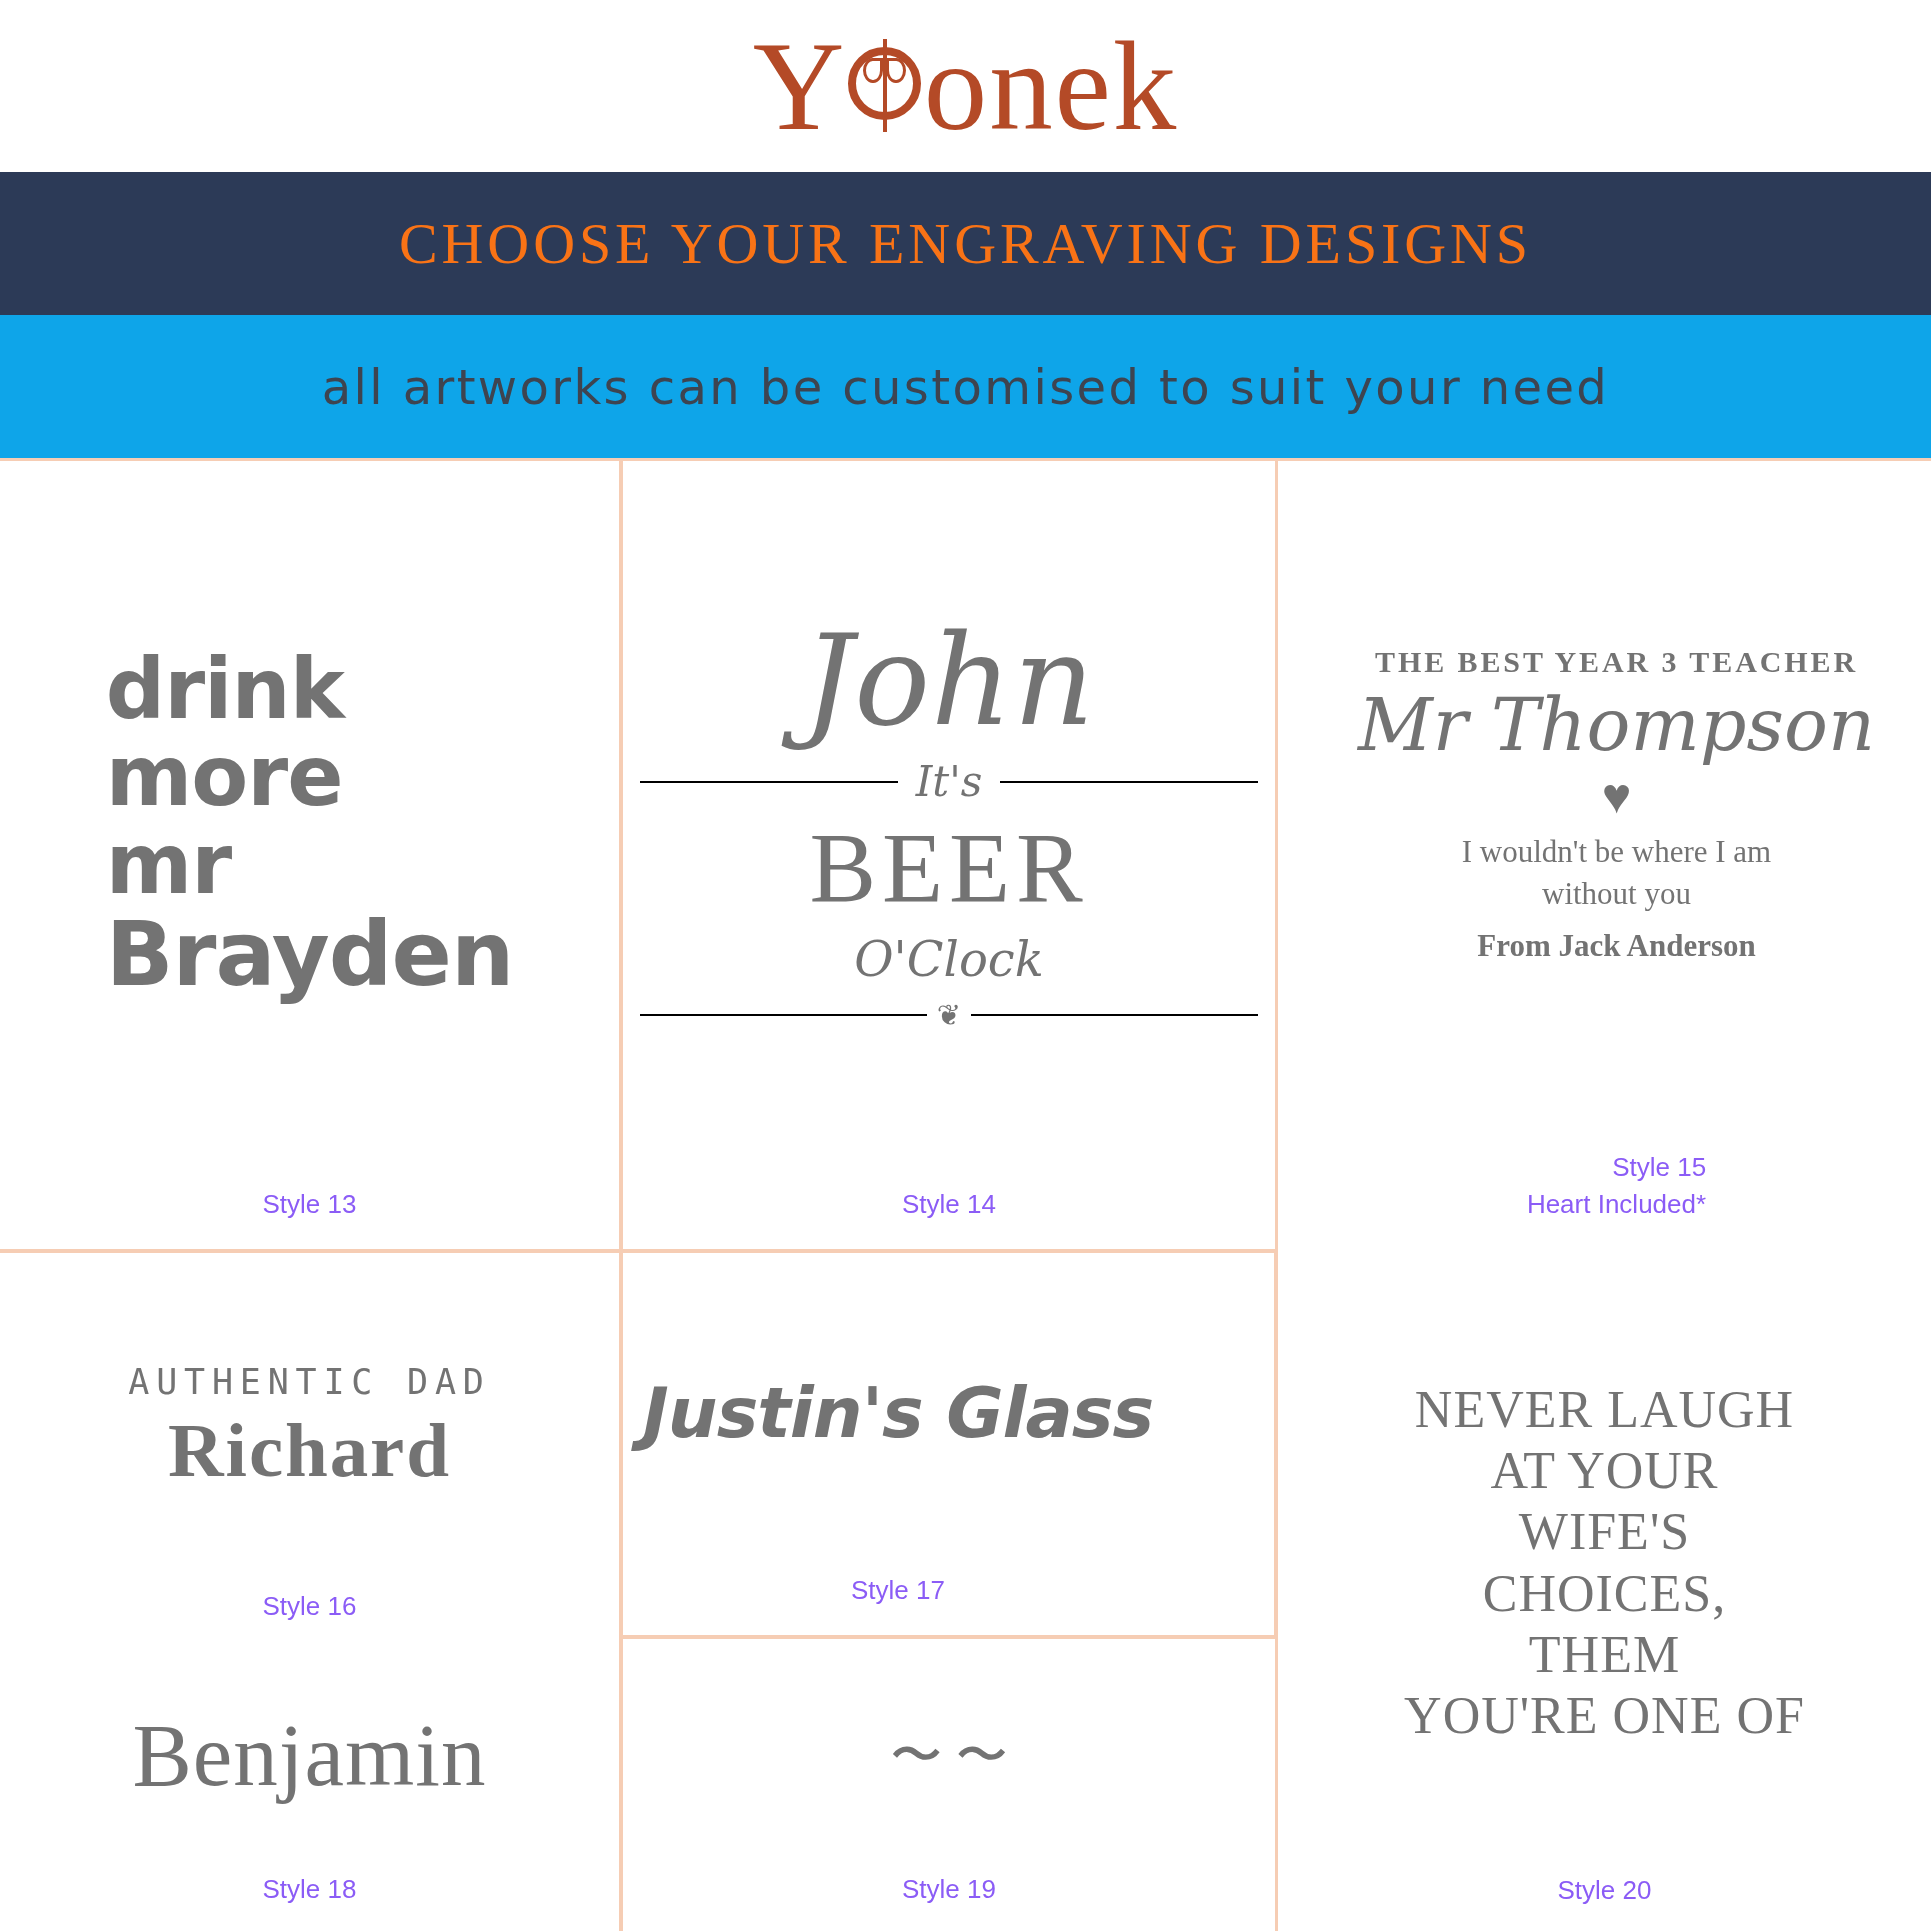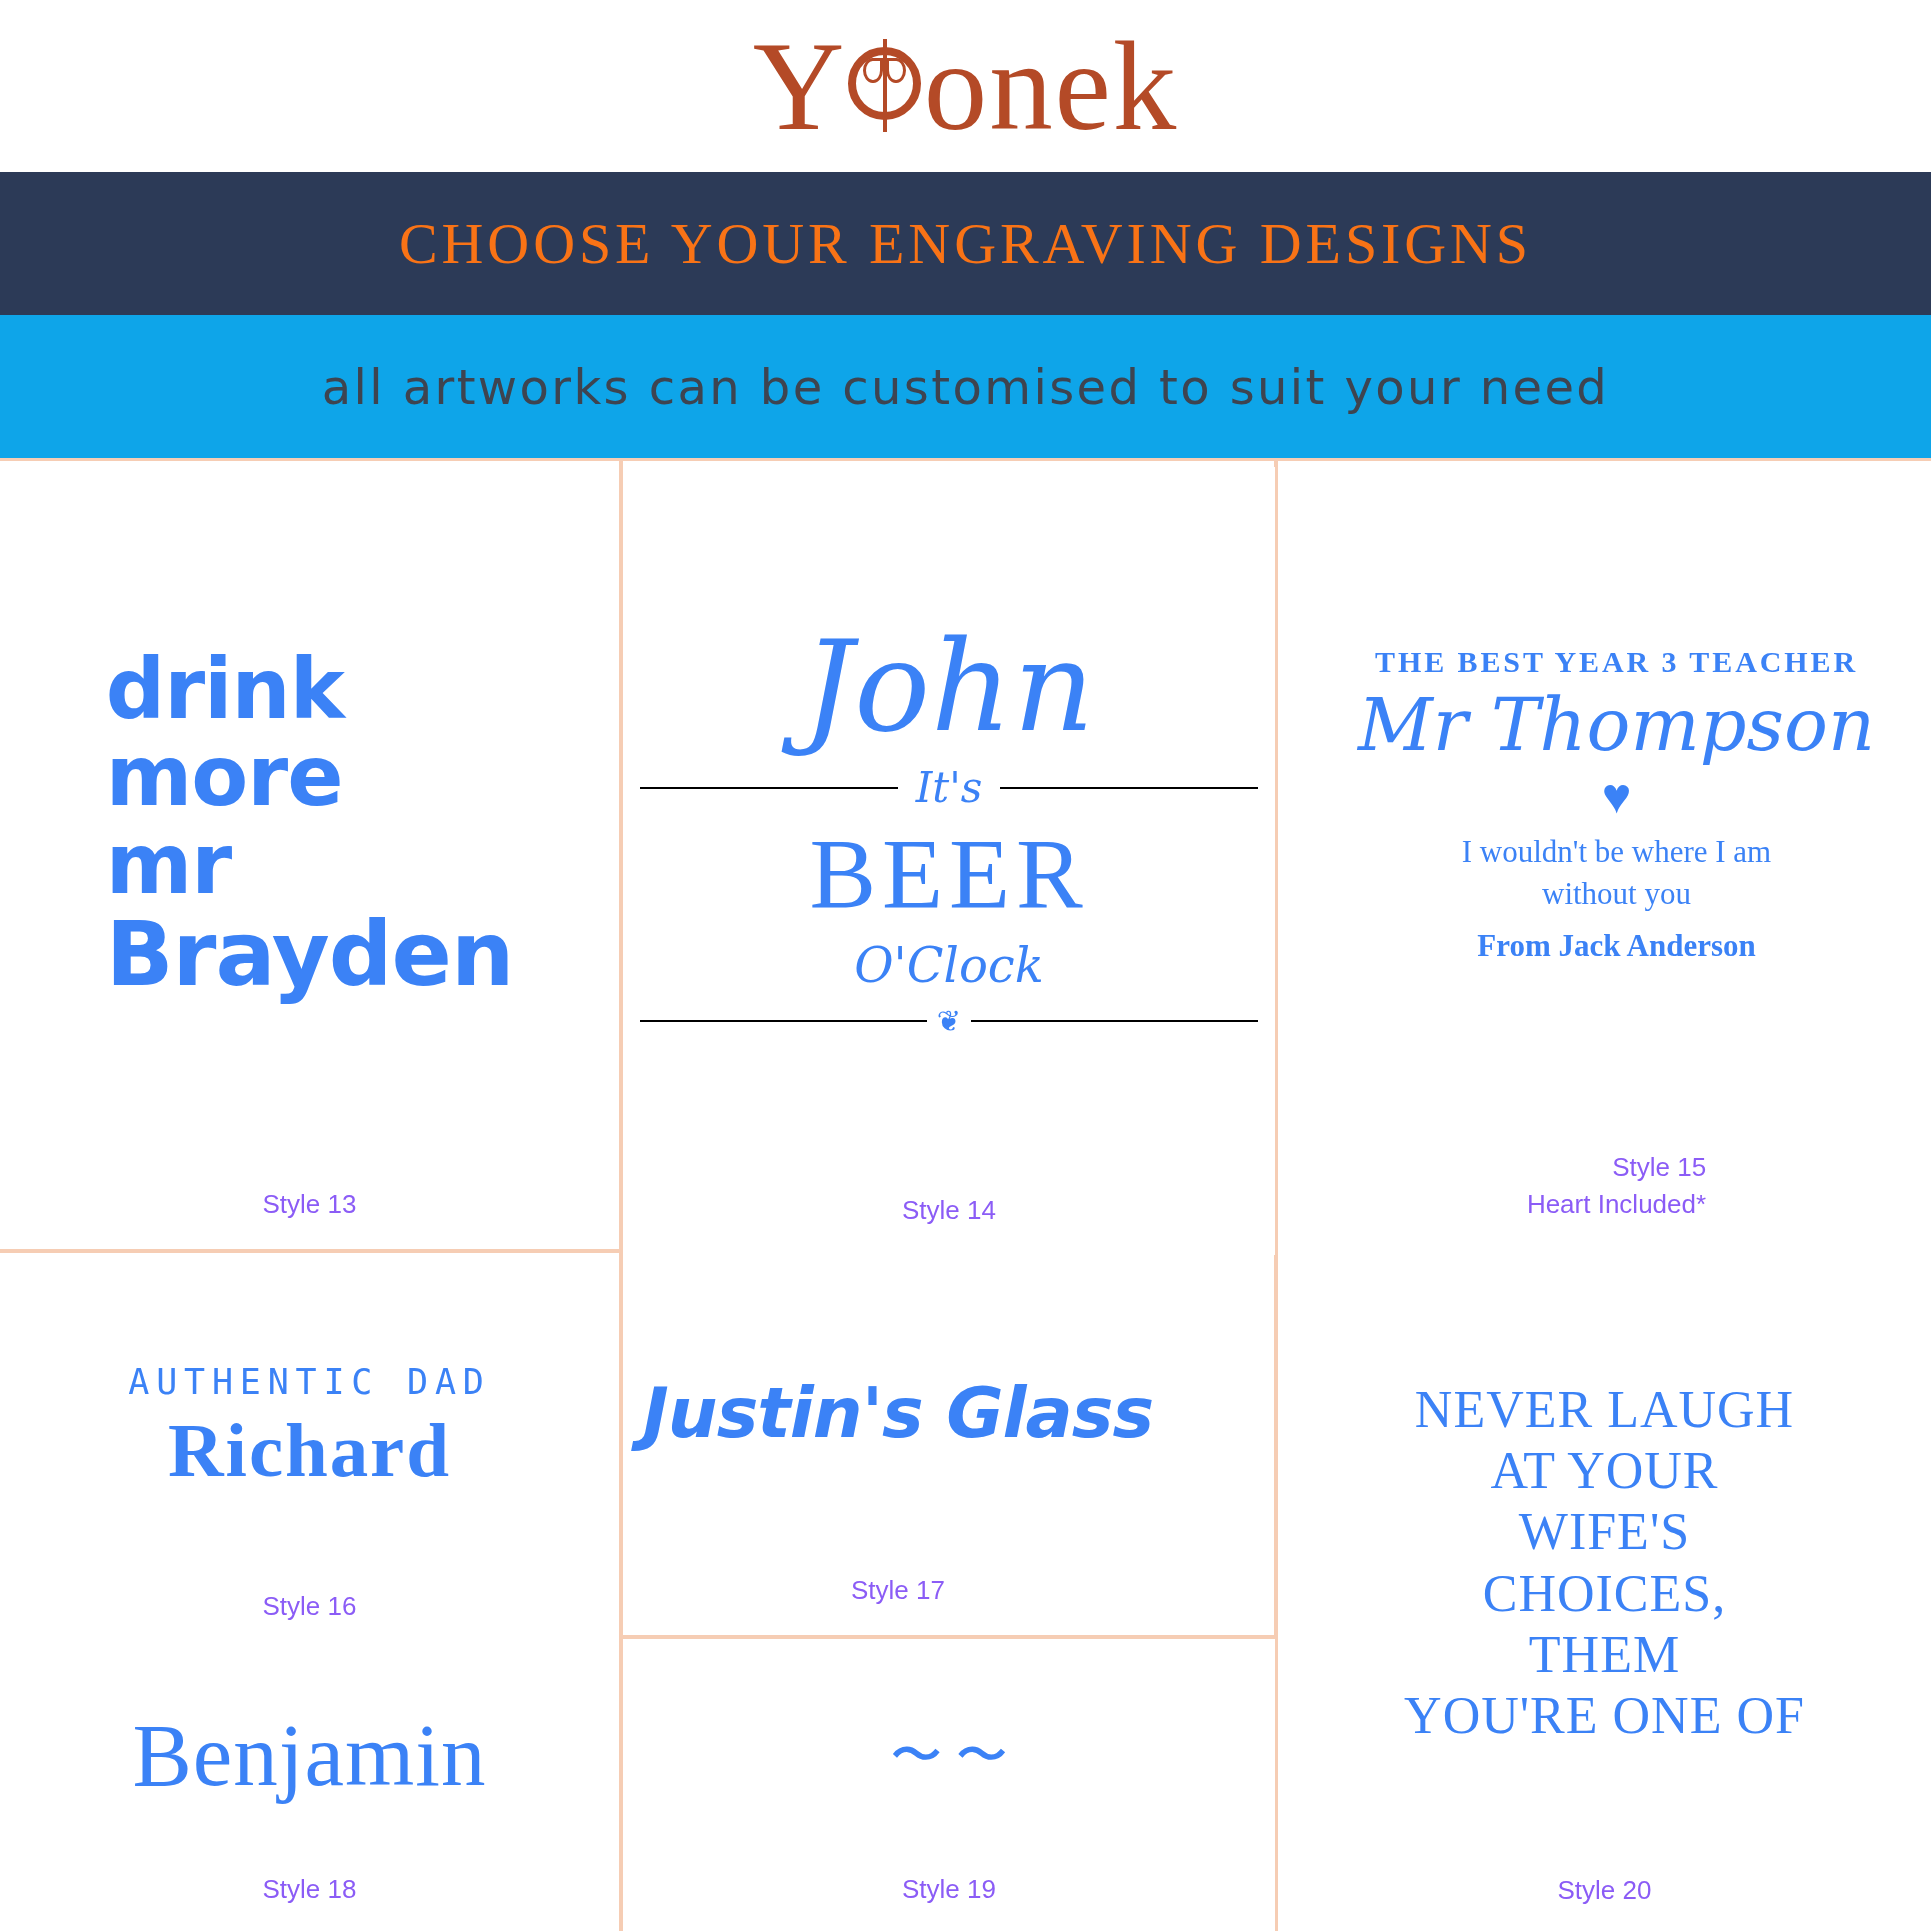--- a/index.html
+++ b/index.html
@@ -127,21 +127,21 @@
     overflow: hidden;
   }
   .art {
     flex: 1 1 auto;
     width: 100%;
     display: flex;
     flex-direction: column;
     align-items: center;
     justify-content: center;
     text-align: center;
-    color: #3b82f6;
+    color: #737373;
   }
   .caption {
     font-family: Liberation Sans, sans-serif;
     font-size: 26px;
     color: #8b5cf6;
     text-align: right;
     line-height: 1.45;
     padding-bottom: 25px;
   }
   .caption .sub { display: block; }
@@ -336,21 +336,21 @@
         <div>more</div>
         <div>mr</div>
         <div class="l4">Brayden</div>
       </div>
     </div>
     <div class="caption">
       <span>Style 13</span>
     </div>
   </div>
 
-  <div class="cell" style="left:623px; top:0; width:652px; height:788px;margin-top:6px;">
+  <div class="cell" style="left:623px; top:0; width:652px; height:788px;">
     <div class="art">
       <div class="s14">
         <div class="name">John</div>
         <div class="its-row">
           <span class="bar"></span>
           <span class="its">It's</span>
           <span class="bar"></span>
         </div>
         <div class="beer">BEER</div>
         <div class="oclock">O'Clock</div>

